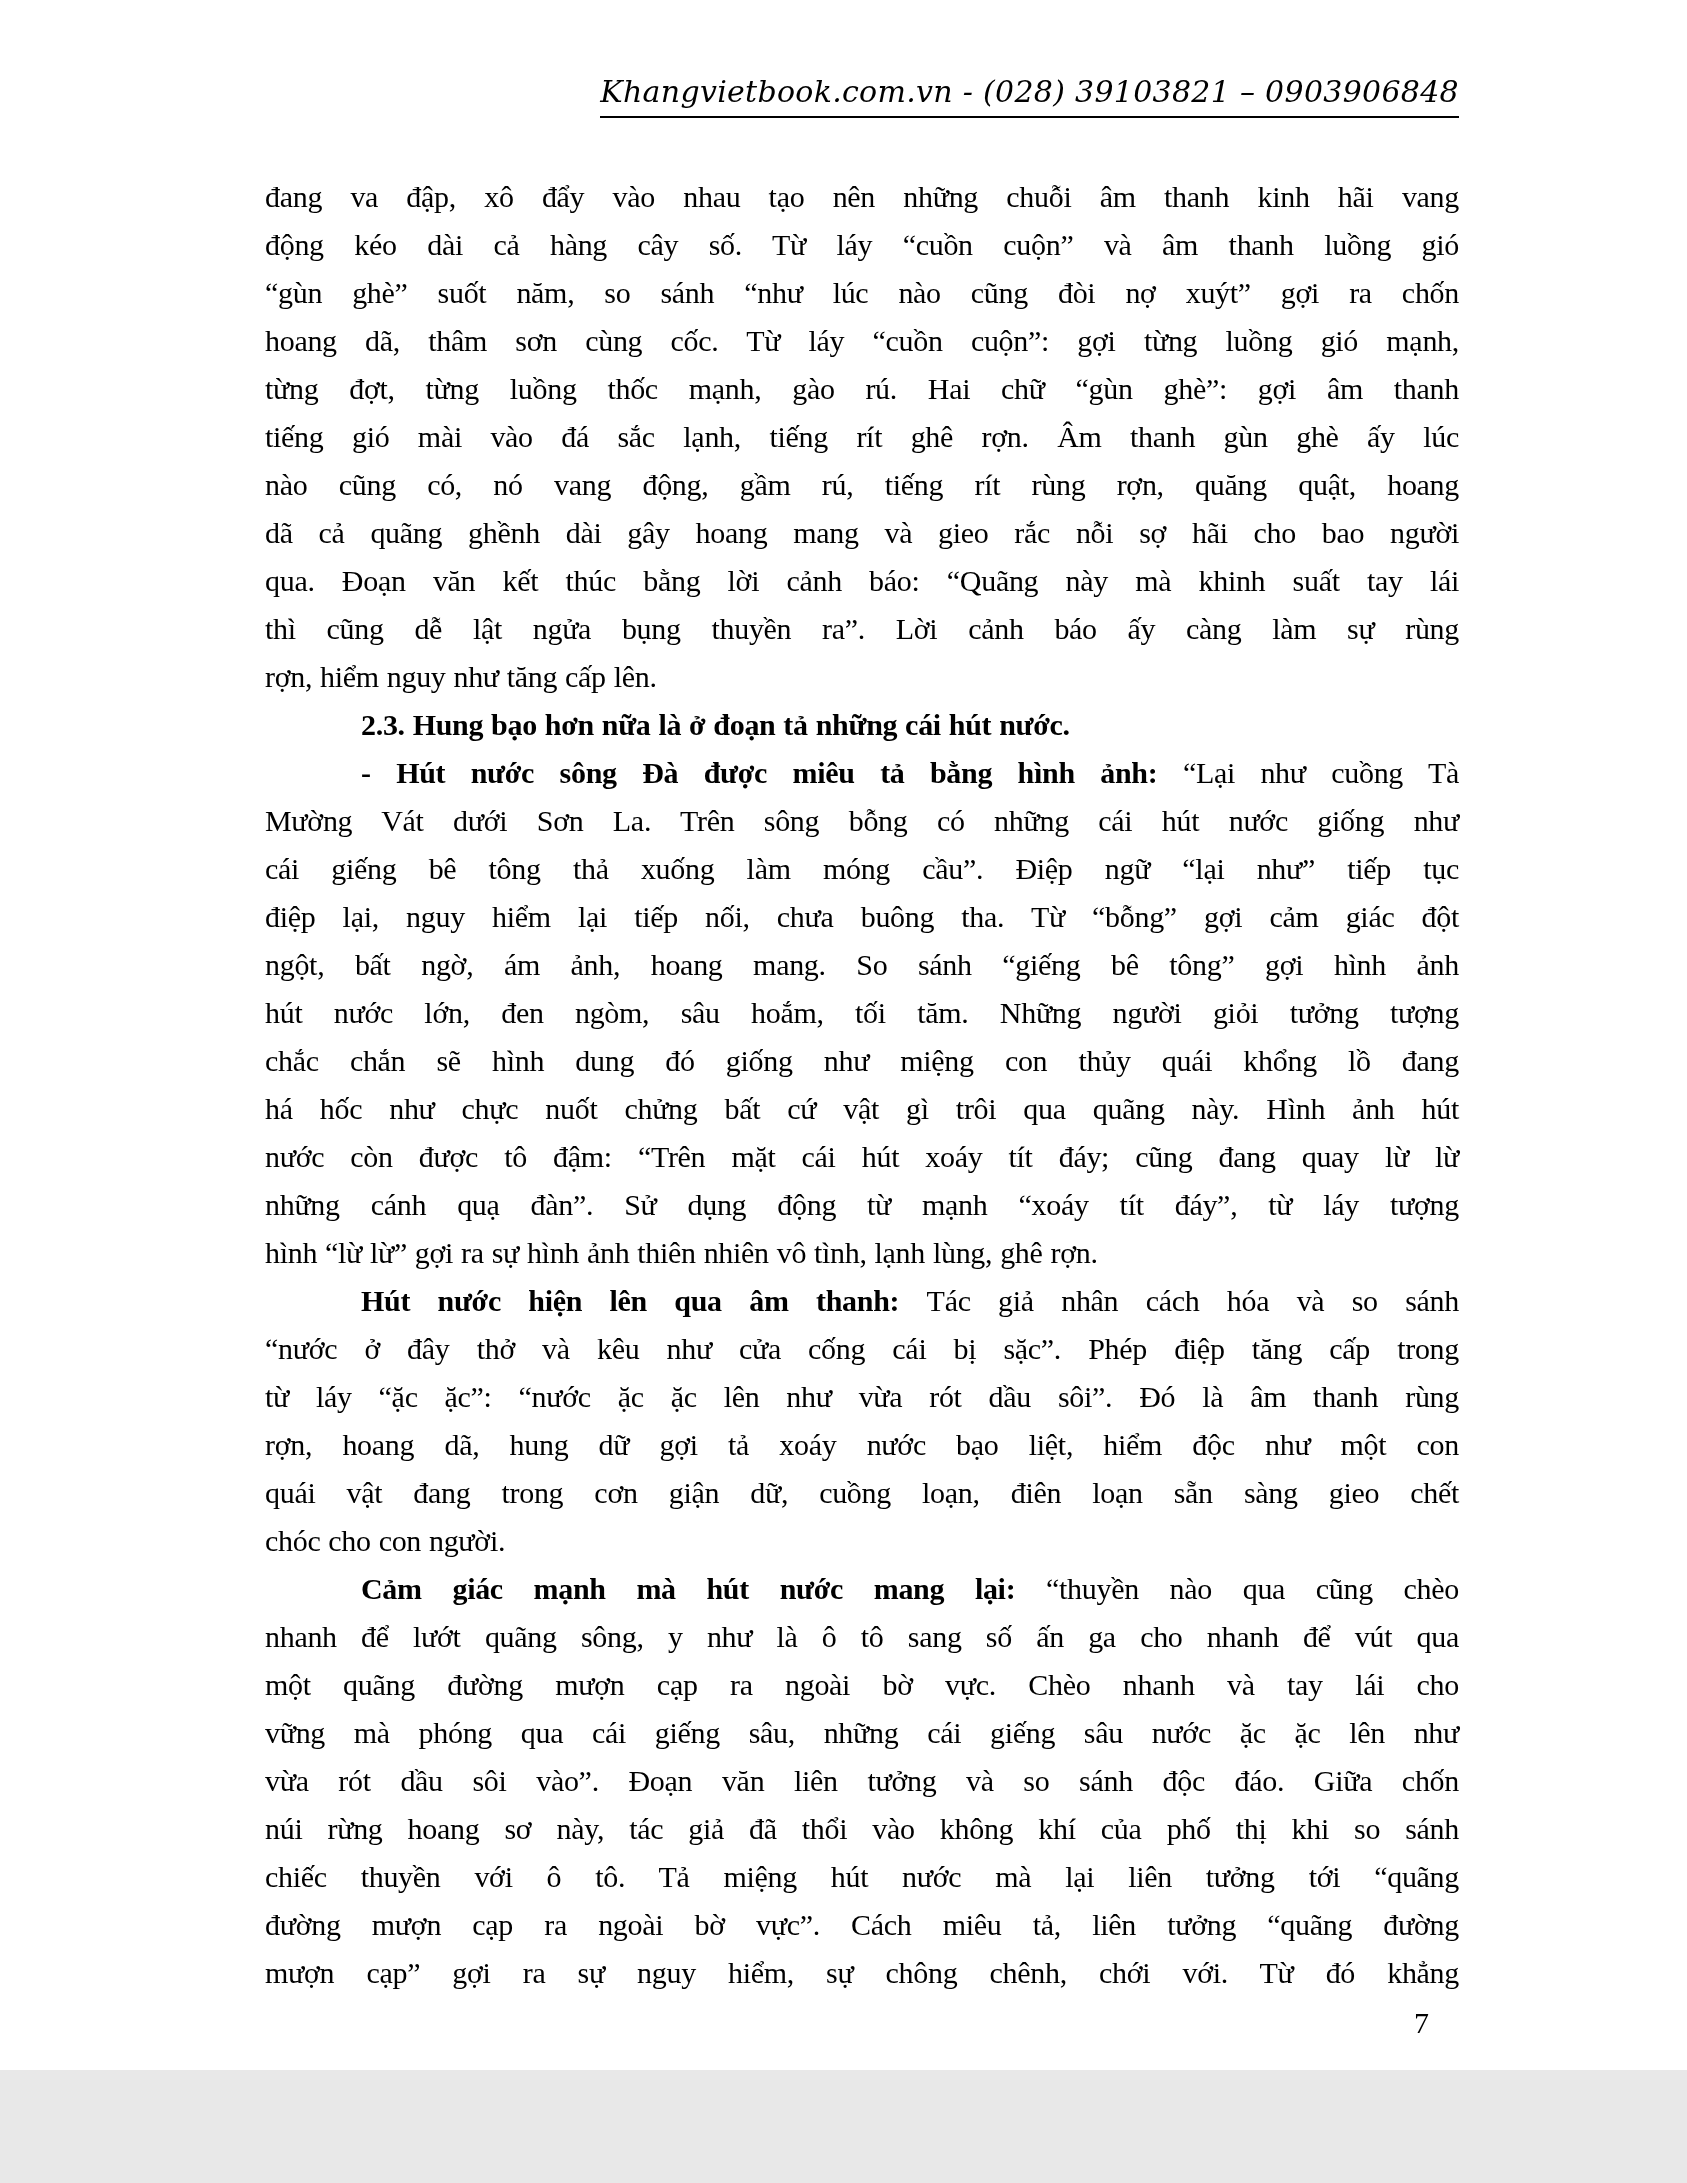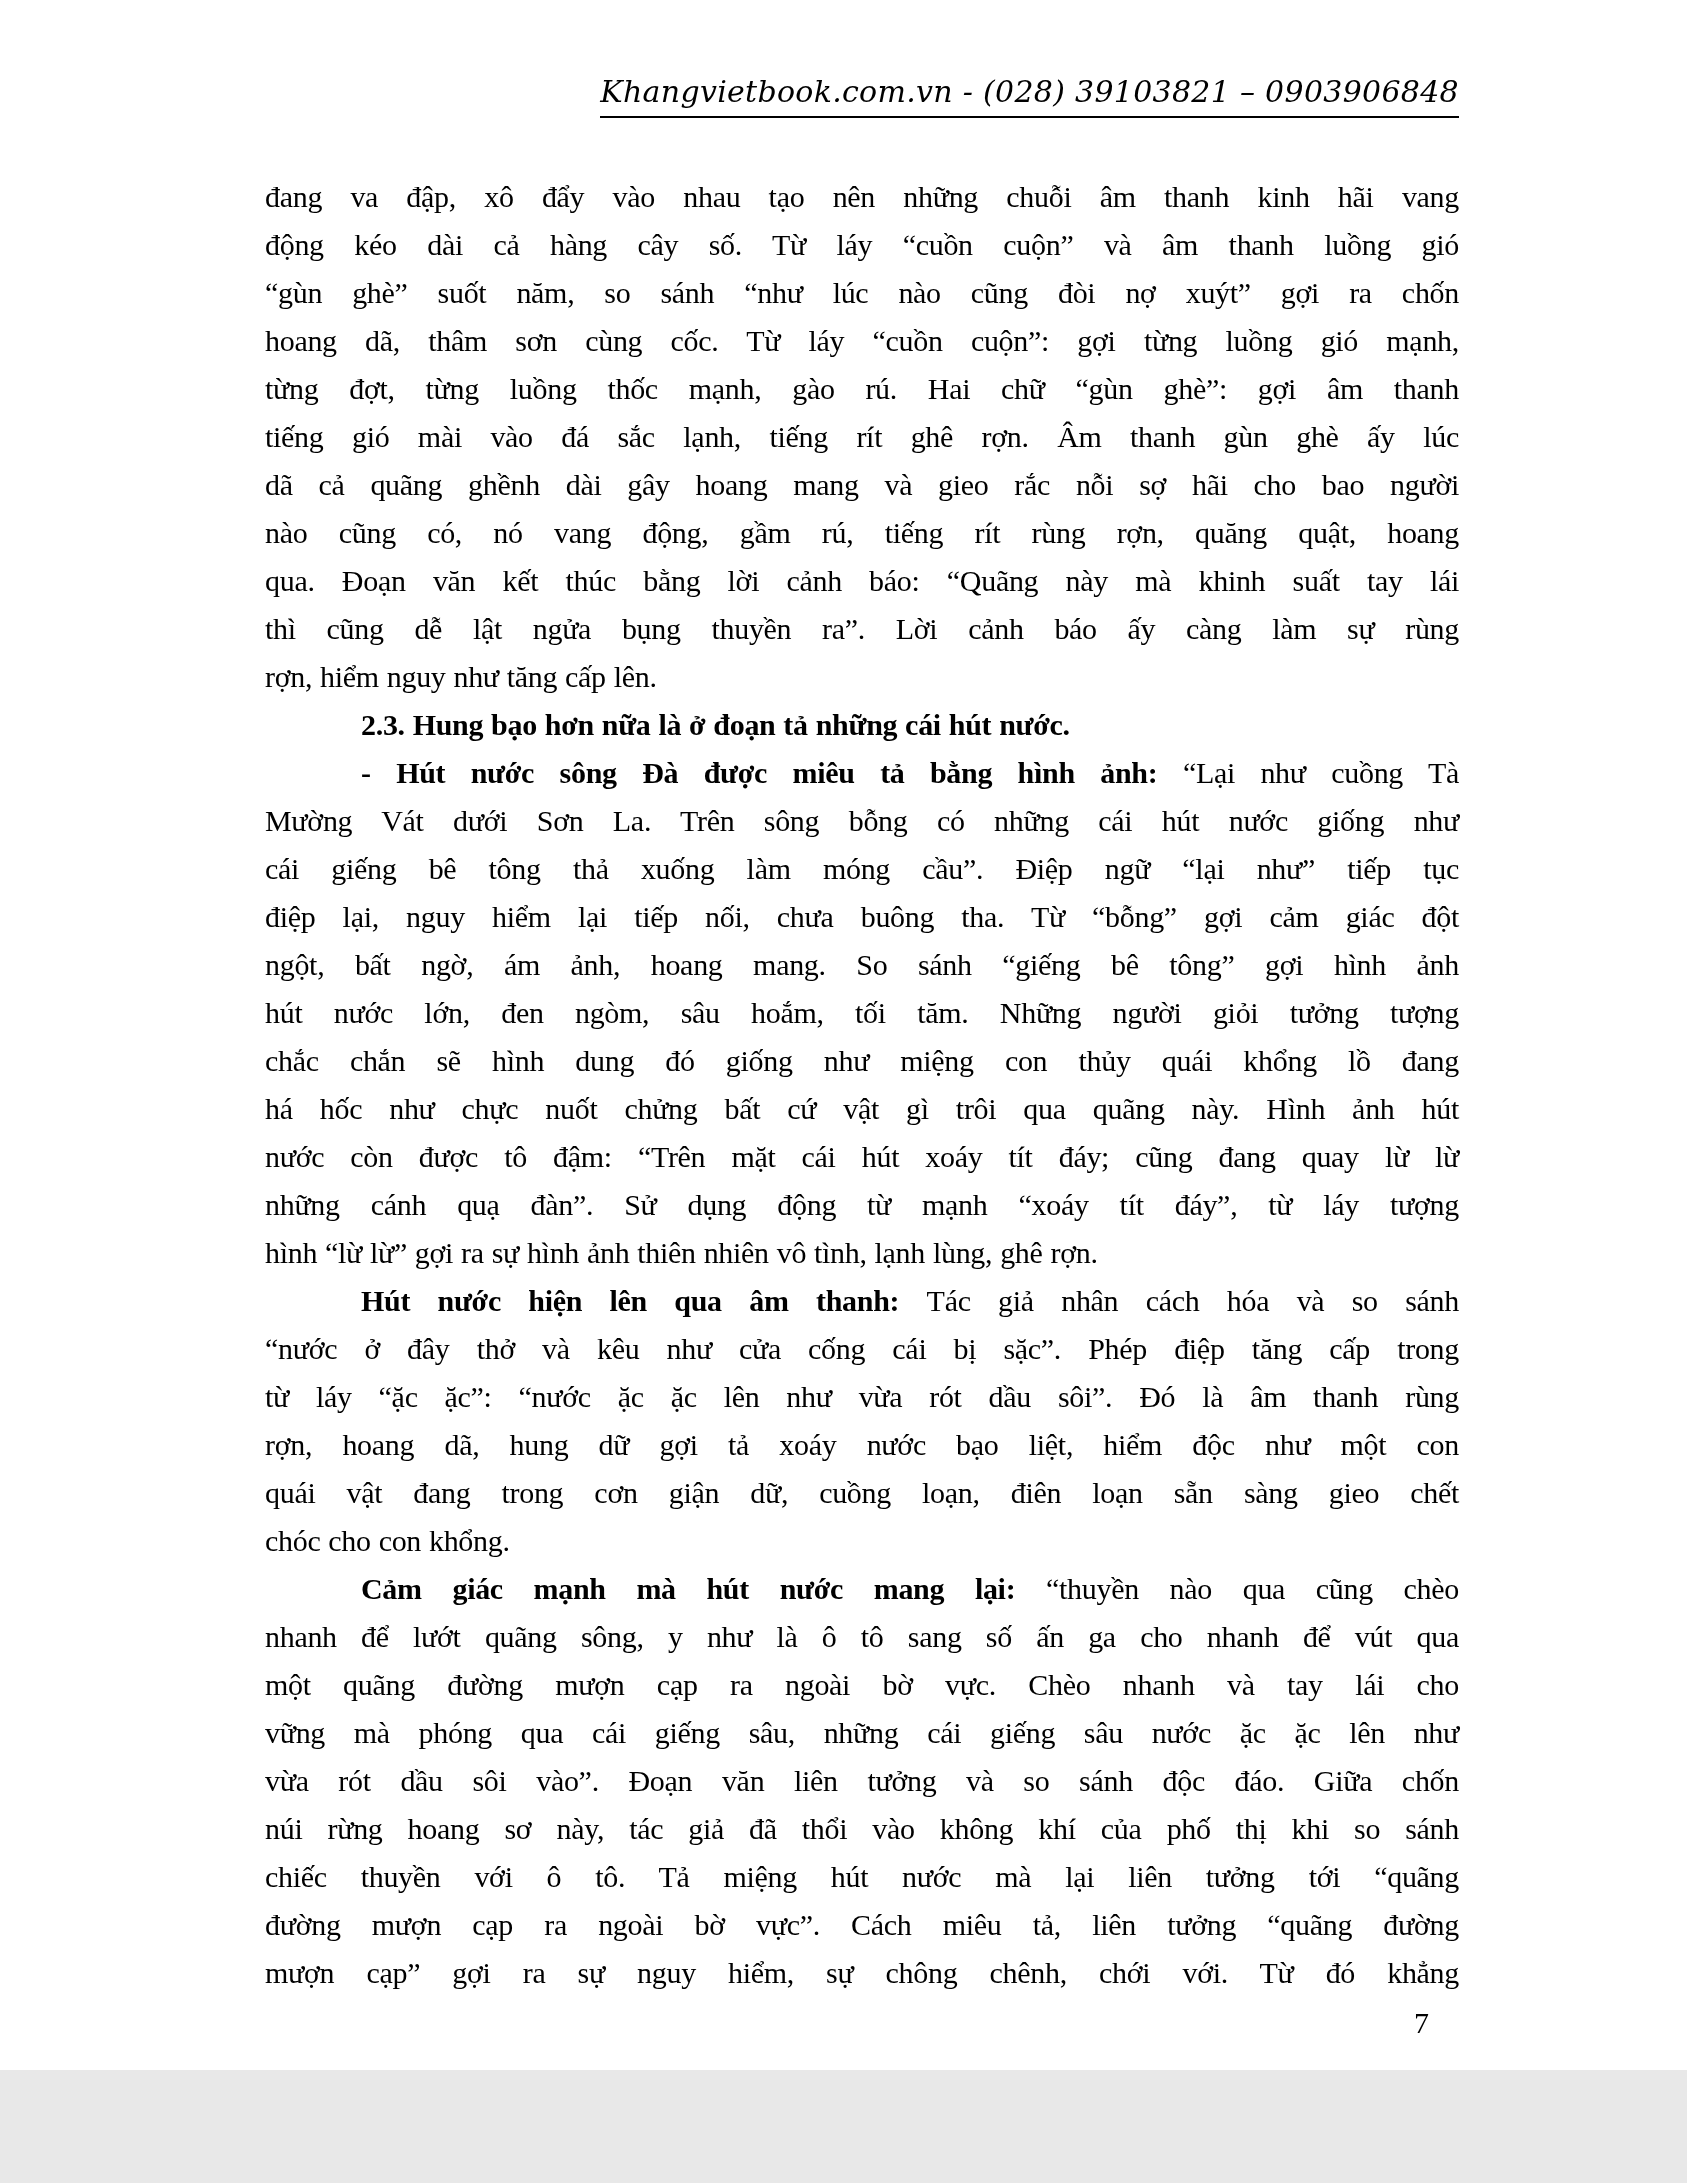--- a/index.html
+++ b/index.html
@@ -72,22 +72,22 @@
   </div>
 
   <div class="body-text">
       <div class="paragraph">
         <div class="line"><span>đang va đập, xô đẩy vào nhau tạo nên những chuỗi âm thanh kinh hãi vang</span></div>
         <div class="line"><span>động kéo dài cả hàng cây số. Từ láy “cuồn cuộn” và âm thanh luồng gió</span></div>
         <div class="line"><span>“gùn ghè” suốt năm, so sánh “như lúc nào cũng đòi nợ xuýt” gợi ra chốn</span></div>
         <div class="line"><span>hoang dã, thâm sơn cùng cốc. Từ láy “cuồn cuộn”: gợi từng luồng gió mạnh,</span></div>
         <div class="line"><span>từng đợt, từng luồng thốc mạnh, gào rú. Hai chữ “gùn ghè”: gợi âm thanh</span></div>
         <div class="line"><span>tiếng gió mài vào đá sắc lạnh, tiếng rít ghê rợn. Âm thanh gùn ghè ấy lúc</span></div>
+        <div class="line"><span>nào cũng có, nó vang động, gầm rú, tiếng rít rùng rợn, quăng quật, hoang</span></div>
         <div class="line"><span>dã cả quãng ghềnh dài gây hoang mang và gieo rắc nỗi sợ hãi cho bao người</span></div>
-        <div class="line"><span>nào cũng có, nó vang động, gầm rú, tiếng rít rùng rợn, quăng quật, hoang</span></div>
         <div class="line"><span>qua. Đoạn văn kết thúc bằng lời cảnh báo: “Quãng này mà khinh suất tay lái</span></div>
         <div class="line"><span>thì cũng dễ lật ngửa bụng thuyền ra”. Lời cảnh báo ấy càng làm sự rùng</span></div>
         <div class="line no-just"><span>rợn, hiểm nguy như tăng cấp lên.</span></div>
       </div>
       <div class="paragraph">
         <div class="line indent no-just"><b>2.3. Hung bạo hơn nữa là ở đoạn tả những cái hút nước.</b></div>
       </div>
       <div class="paragraph">
         <div class="line indent"><b>- Hút nước sông Đà được miêu tả bằng hình ảnh: </b><span>“Lại như cuồng Tà</span></div>
         <div class="line"><span>Mường Vát dưới Sơn La. Trên sông bỗng có những cái hút nước giống như</span></div>
@@ -100,21 +100,21 @@
         <div class="line"><span>nước còn được tô đậm: “Trên mặt cái hút xoáy tít đáy; cũng đang quay lừ lừ</span></div>
         <div class="line"><span>những cánh quạ đàn”. Sử dụng động từ mạnh “xoáy tít đáy”, từ láy tượng</span></div>
         <div class="line no-just"><span>hình “lừ lừ” gợi ra sự hình ảnh thiên nhiên vô tình, lạnh lùng, ghê rợn.</span></div>
       </div>
       <div class="paragraph">
         <div class="line indent"><b>Hút nước hiện lên qua âm thanh: </b><span>Tác giả nhân cách hóa và so sánh</span></div>
         <div class="line"><span>“nước ở đây thở và kêu như cửa cống cái bị sặc”. Phép điệp tăng cấp trong</span></div>
         <div class="line"><span>từ láy “ặc ặc”: “nước ặc ặc lên như vừa rót dầu sôi”. Đó là âm thanh rùng</span></div>
         <div class="line"><span>rợn, hoang dã, hung dữ gợi tả xoáy nước bạo liệt, hiểm độc như một con</span></div>
         <div class="line"><span>quái vật đang trong cơn giận dữ, cuồng loạn, điên loạn sẵn sàng gieo chết</span></div>
-        <div class="line no-just"><span>chóc cho con khổng.</span></div>
+        <div class="line no-just"><span>chóc cho con người.</span></div>
       </div>
       <div class="paragraph">
         <div class="line indent"><b>Cảm giác mạnh mà hút nước mang lại: </b><span>“thuyền nào qua cũng chèo</span></div>
         <div class="line"><span>nhanh để lướt quãng sông, y như là ô tô sang số ấn ga cho nhanh để vút qua</span></div>
         <div class="line"><span>một quãng đường mượn cạp ra ngoài bờ vực. Chèo nhanh và tay lái cho</span></div>
         <div class="line"><span>vững mà phóng qua cái giếng sâu, những cái giếng sâu nước ặc ặc lên như</span></div>
         <div class="line"><span>vừa rót dầu sôi vào”. Đoạn văn liên tưởng và so sánh độc đáo. Giữa chốn</span></div>
         <div class="line"><span>núi rừng hoang sơ này, tác giả đã thổi vào không khí của phố thị khi so sánh</span></div>
         <div class="line"><span>chiếc thuyền với ô tô. Tả miệng hút nước mà lại liên tưởng tới “quãng</span></div>
         <div class="line"><span>đường mượn cạp ra ngoài bờ vực”. Cách miêu tả, liên tưởng “quãng đường</span></div>

